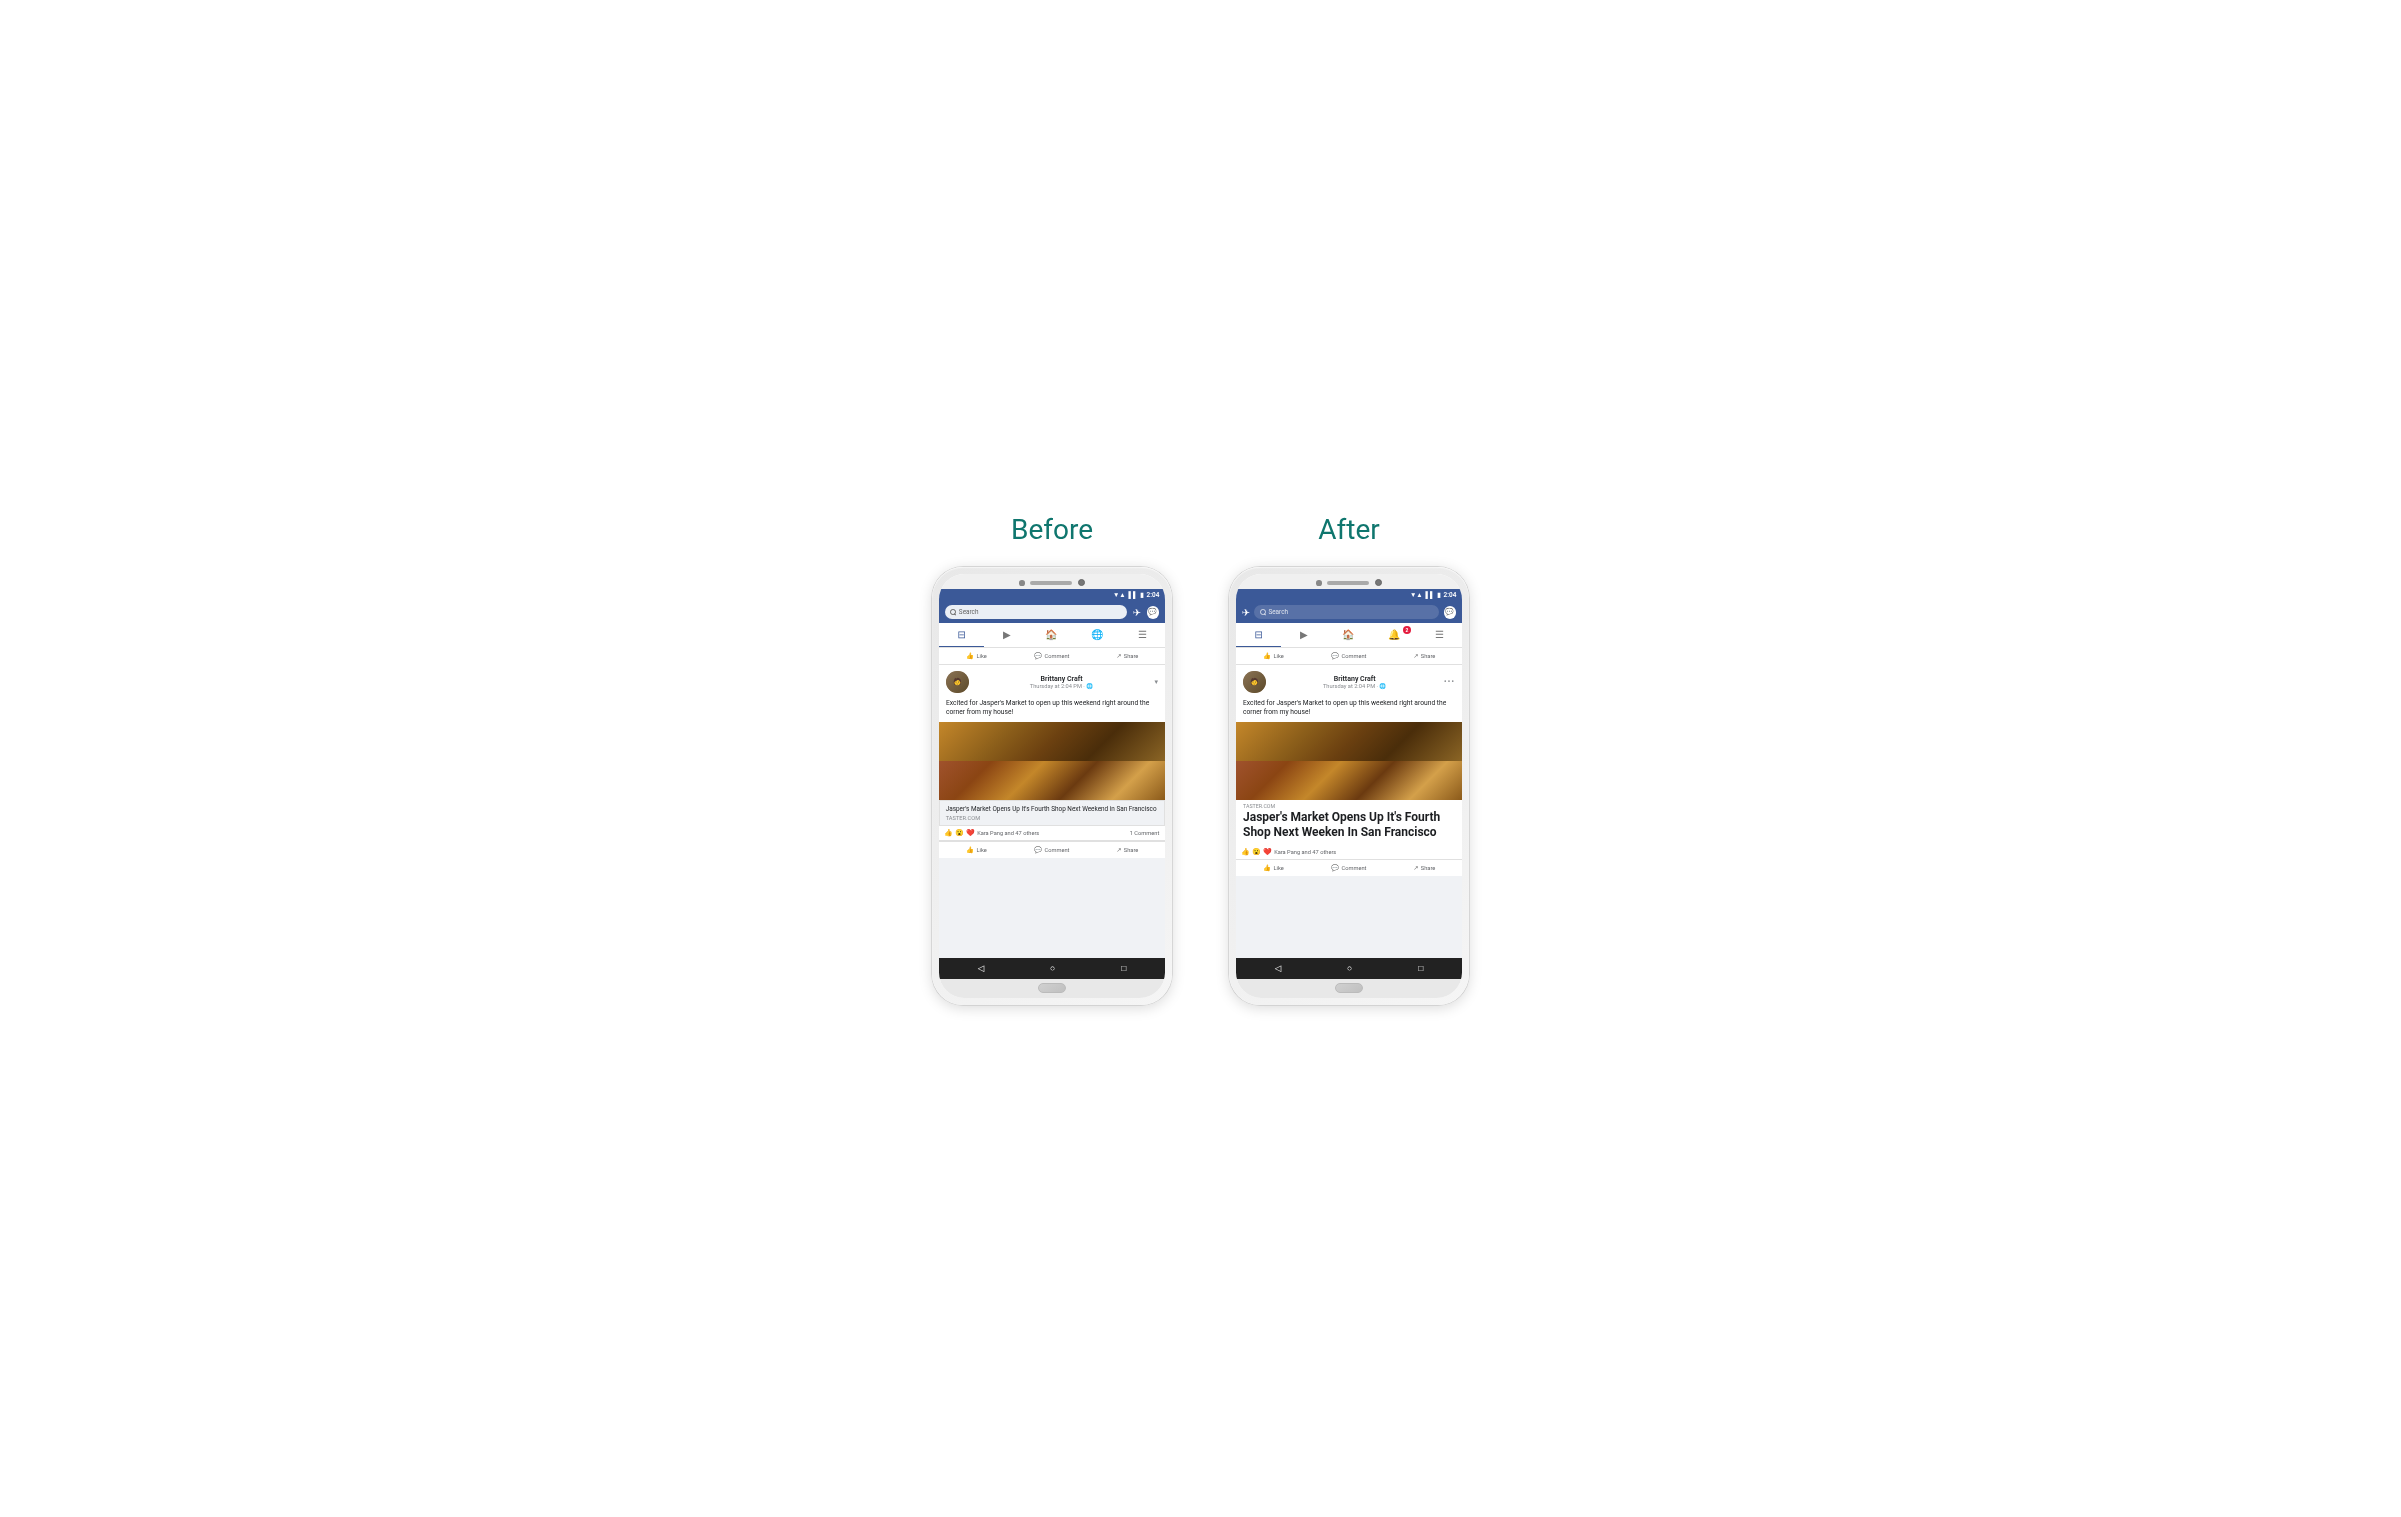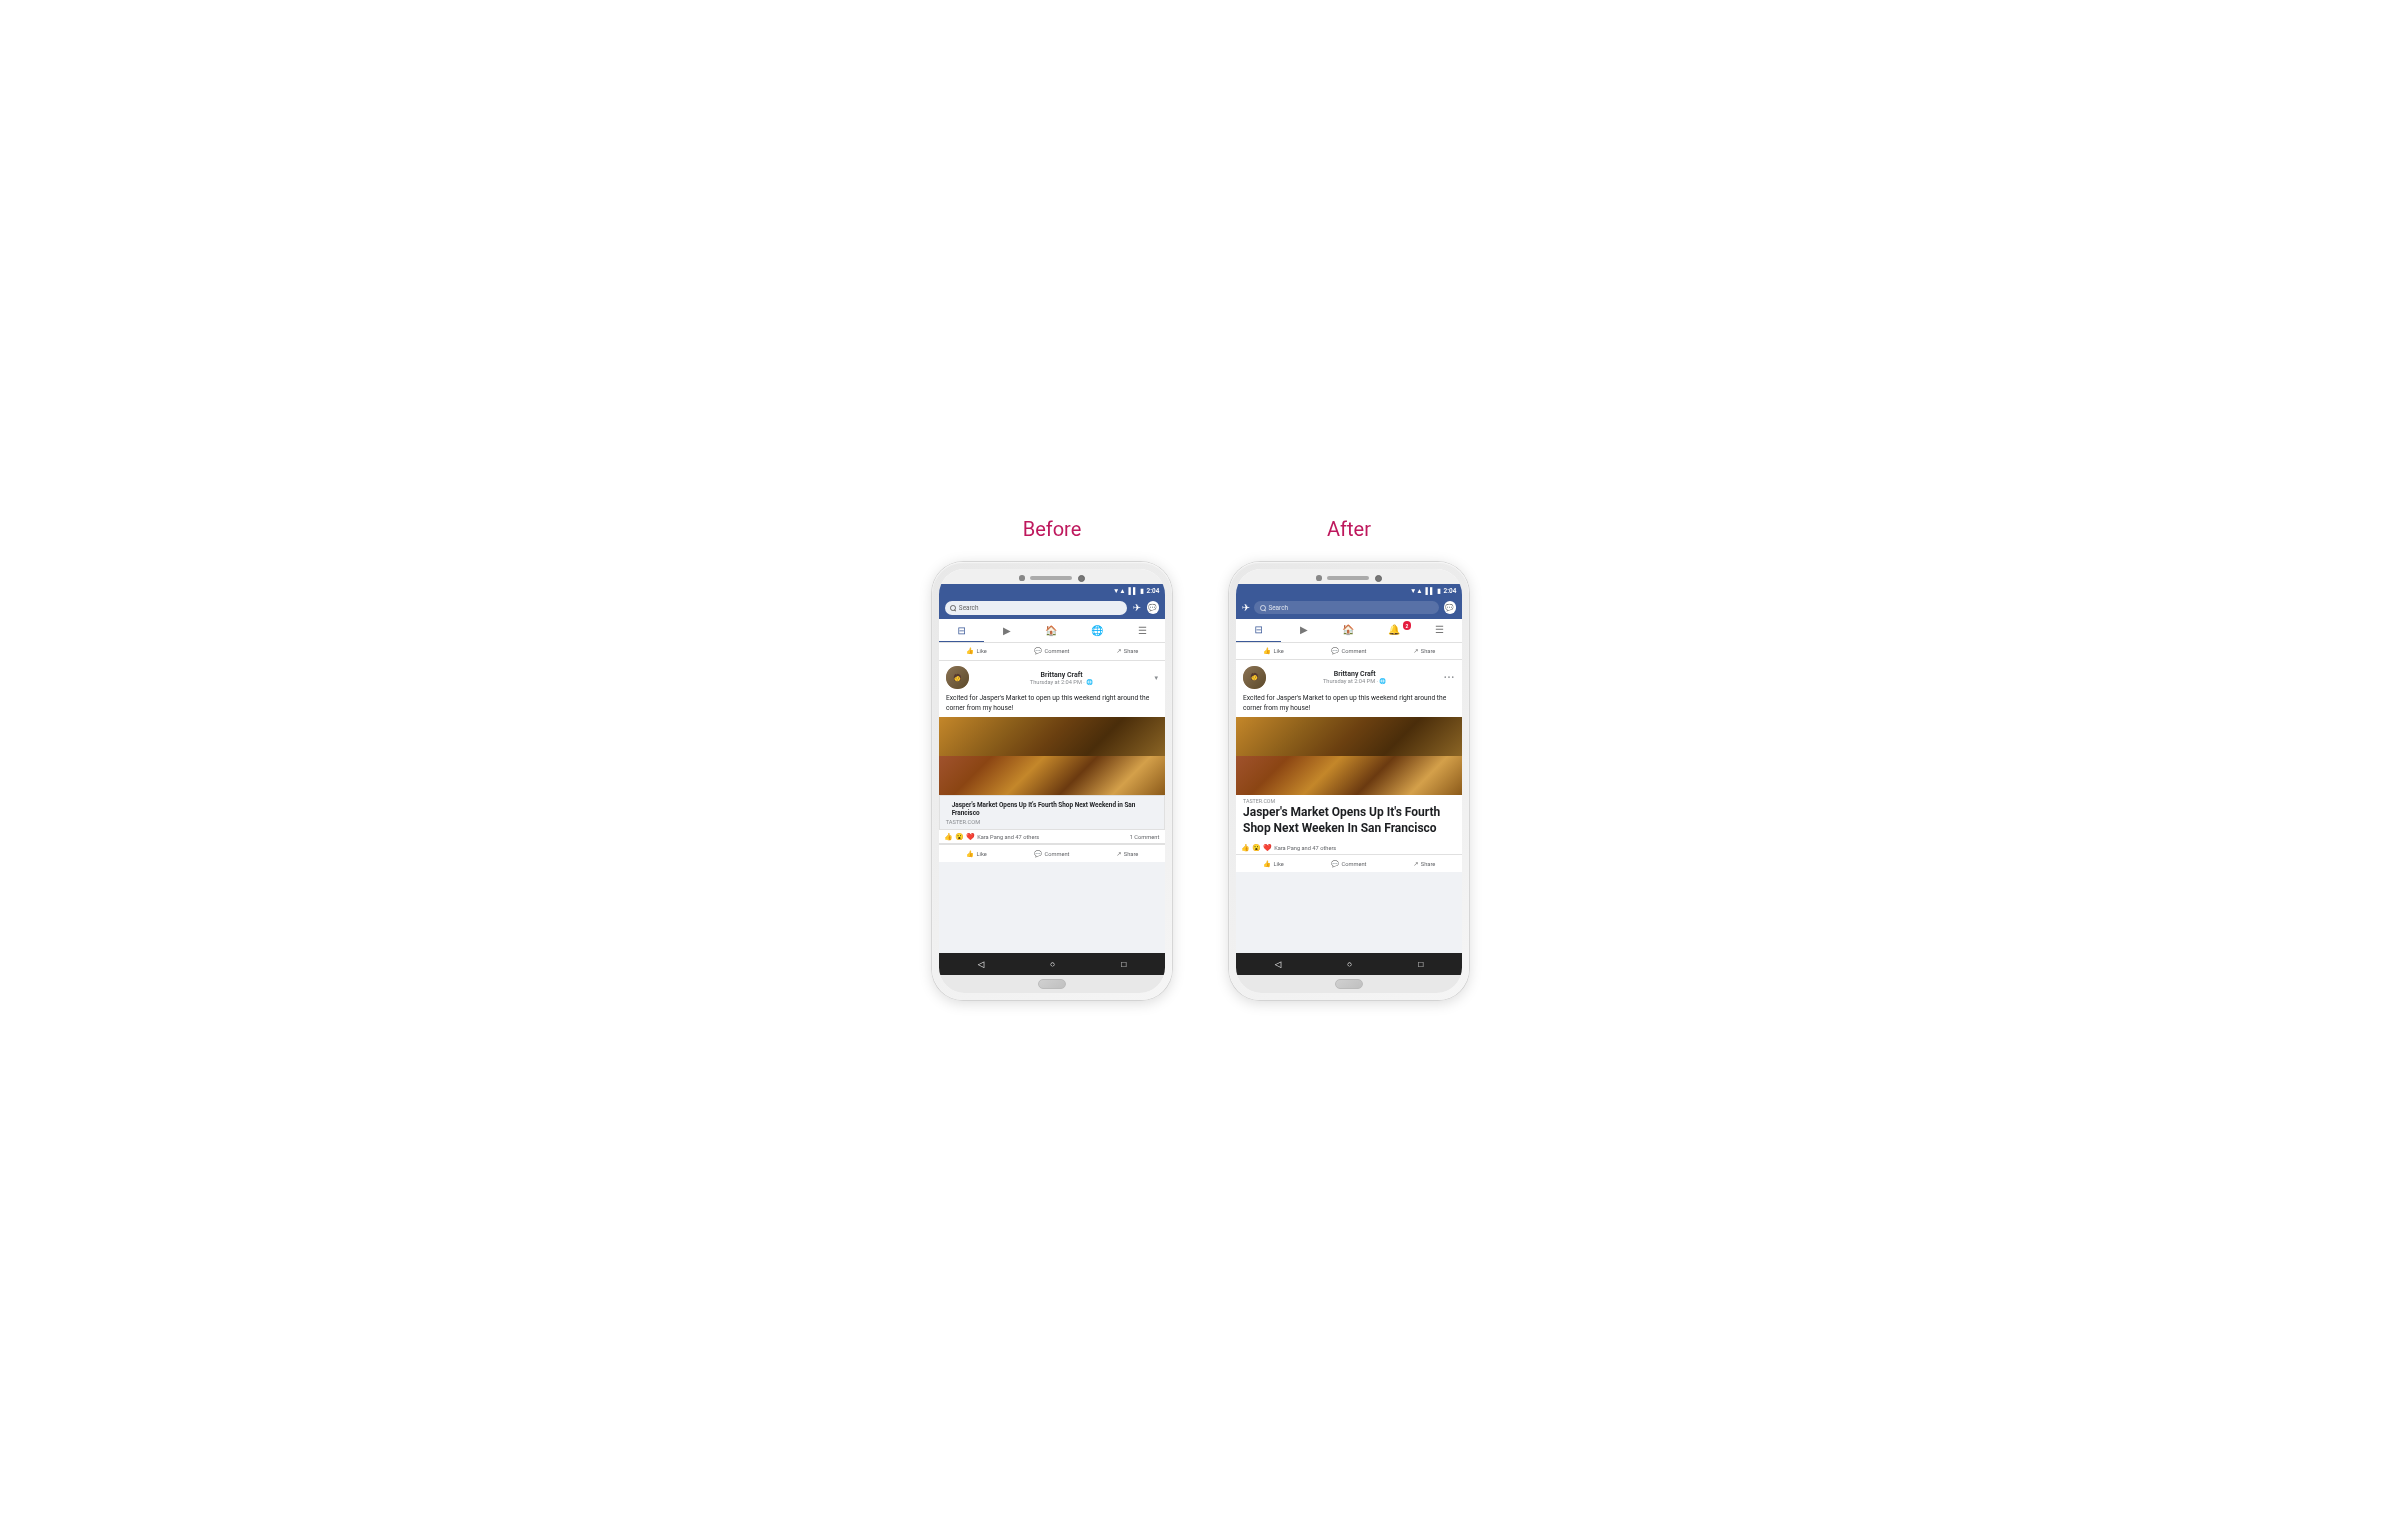--- a/index.html
+++ b/index.html
@@ -22,22 +22,22 @@
     }
 
     .phone-column {
       display: flex;
       flex-direction: column;
       align-items: center;
       gap: 14px;
     }
 
     .column-label {
-      font-size: 20px;
-      color: #be185d;
+      font-size: 28px;
+      color: #0f766e;
       font-weight: 400;
       margin-bottom: 7px;
     }
 
     .phone-outer {
       width: 240px;
       height: 438px;
       background: linear-gradient(145deg, #e8e8e8, #f5f5f5);
       border-radius: 31px;
       padding: 7px;
@@ -332,25 +332,24 @@
     
     .link-preview-before {
       border: 0.7px solid #e0e0e0;
       background: #f0f2f5;
       padding: 4.2px 5.7px;
       flex-shrink: 0;
     }
 
     .link-title {
       font-size: 6.4px;
-      font-weight: 700;
+      font-weight: 400;
       color: #1c1e21;
       line-height: 1.3;
       margin-bottom: 1.4px;
-      margin-left: 6px;
     }
 
     .link-source {
       font-size: 5.7px;
       color: #8a8d91;
       text-transform: uppercase;
     }
 
     
     .link-preview-after {

